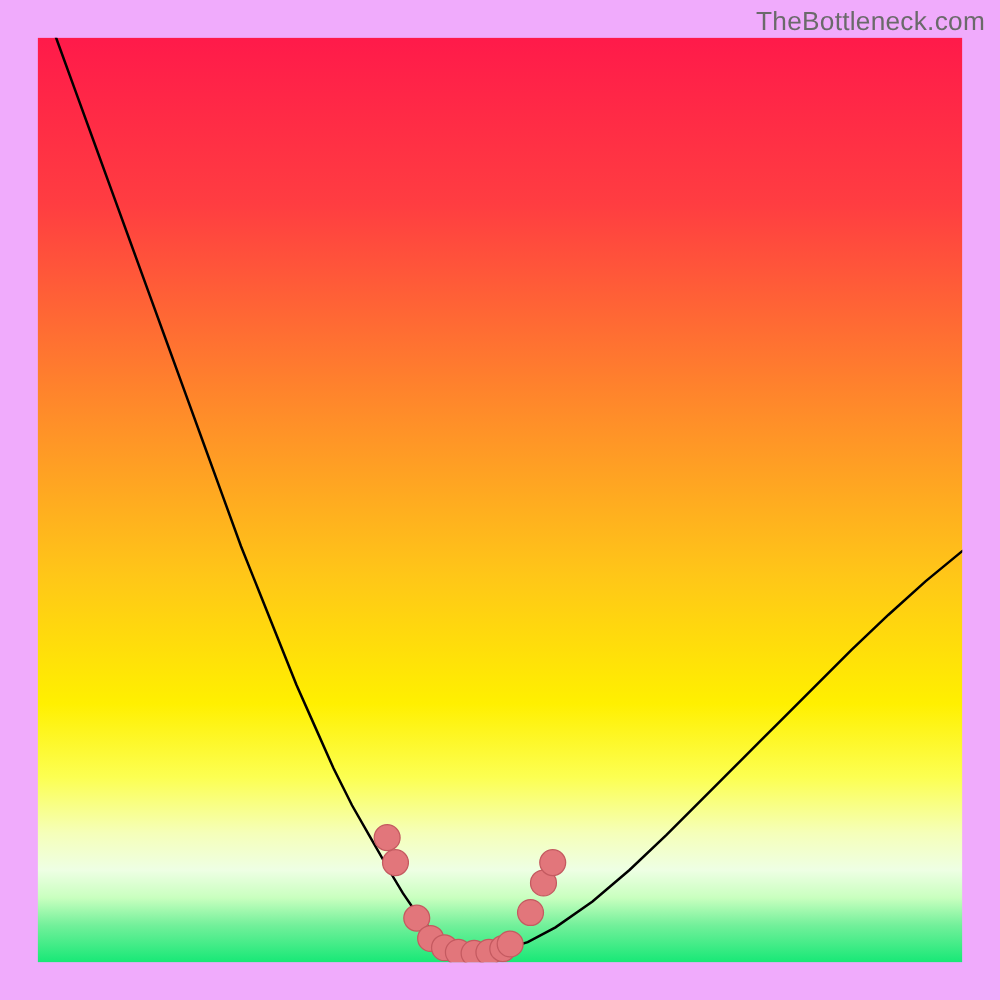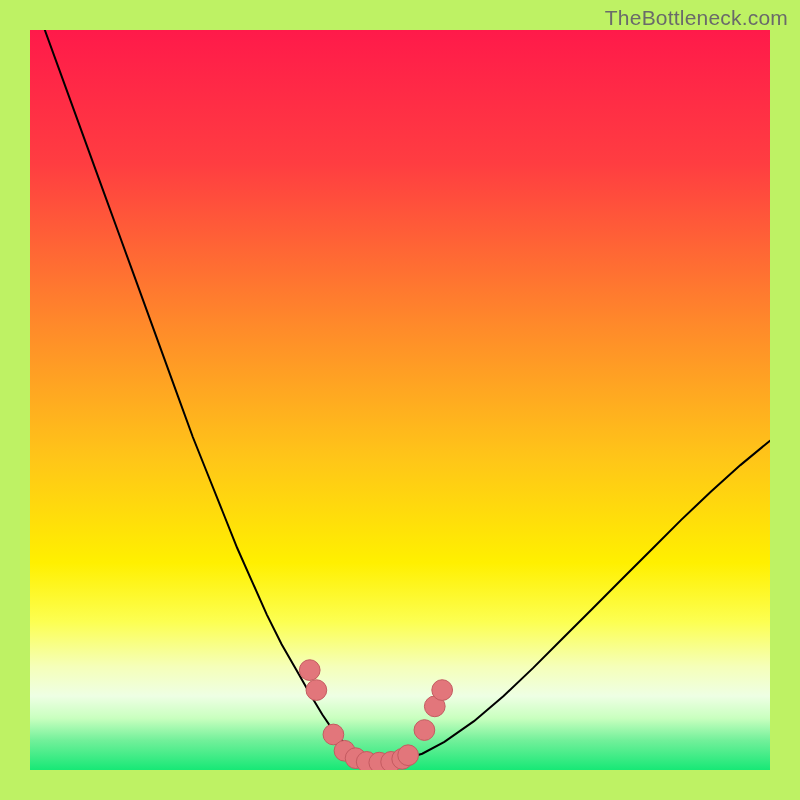--- a/index.html
+++ b/index.html
@@ -10,21 +10,21 @@
     background: #000;
     overflow: hidden;
     font-family: Arial, Helvetica, sans-serif;
   }
   .frame {
     position: absolute;
     left: 0;
     top: 0;
     width: 800px;
     height: 800px;
-    background: #bef264;
+    background: #f0abfc;
   }
   .plot-area {
     position: absolute;
     left: 30px;
     top: 30px;
     width: 740px;
     height: 740px;
     overflow: hidden;
   }
   .gradient {

